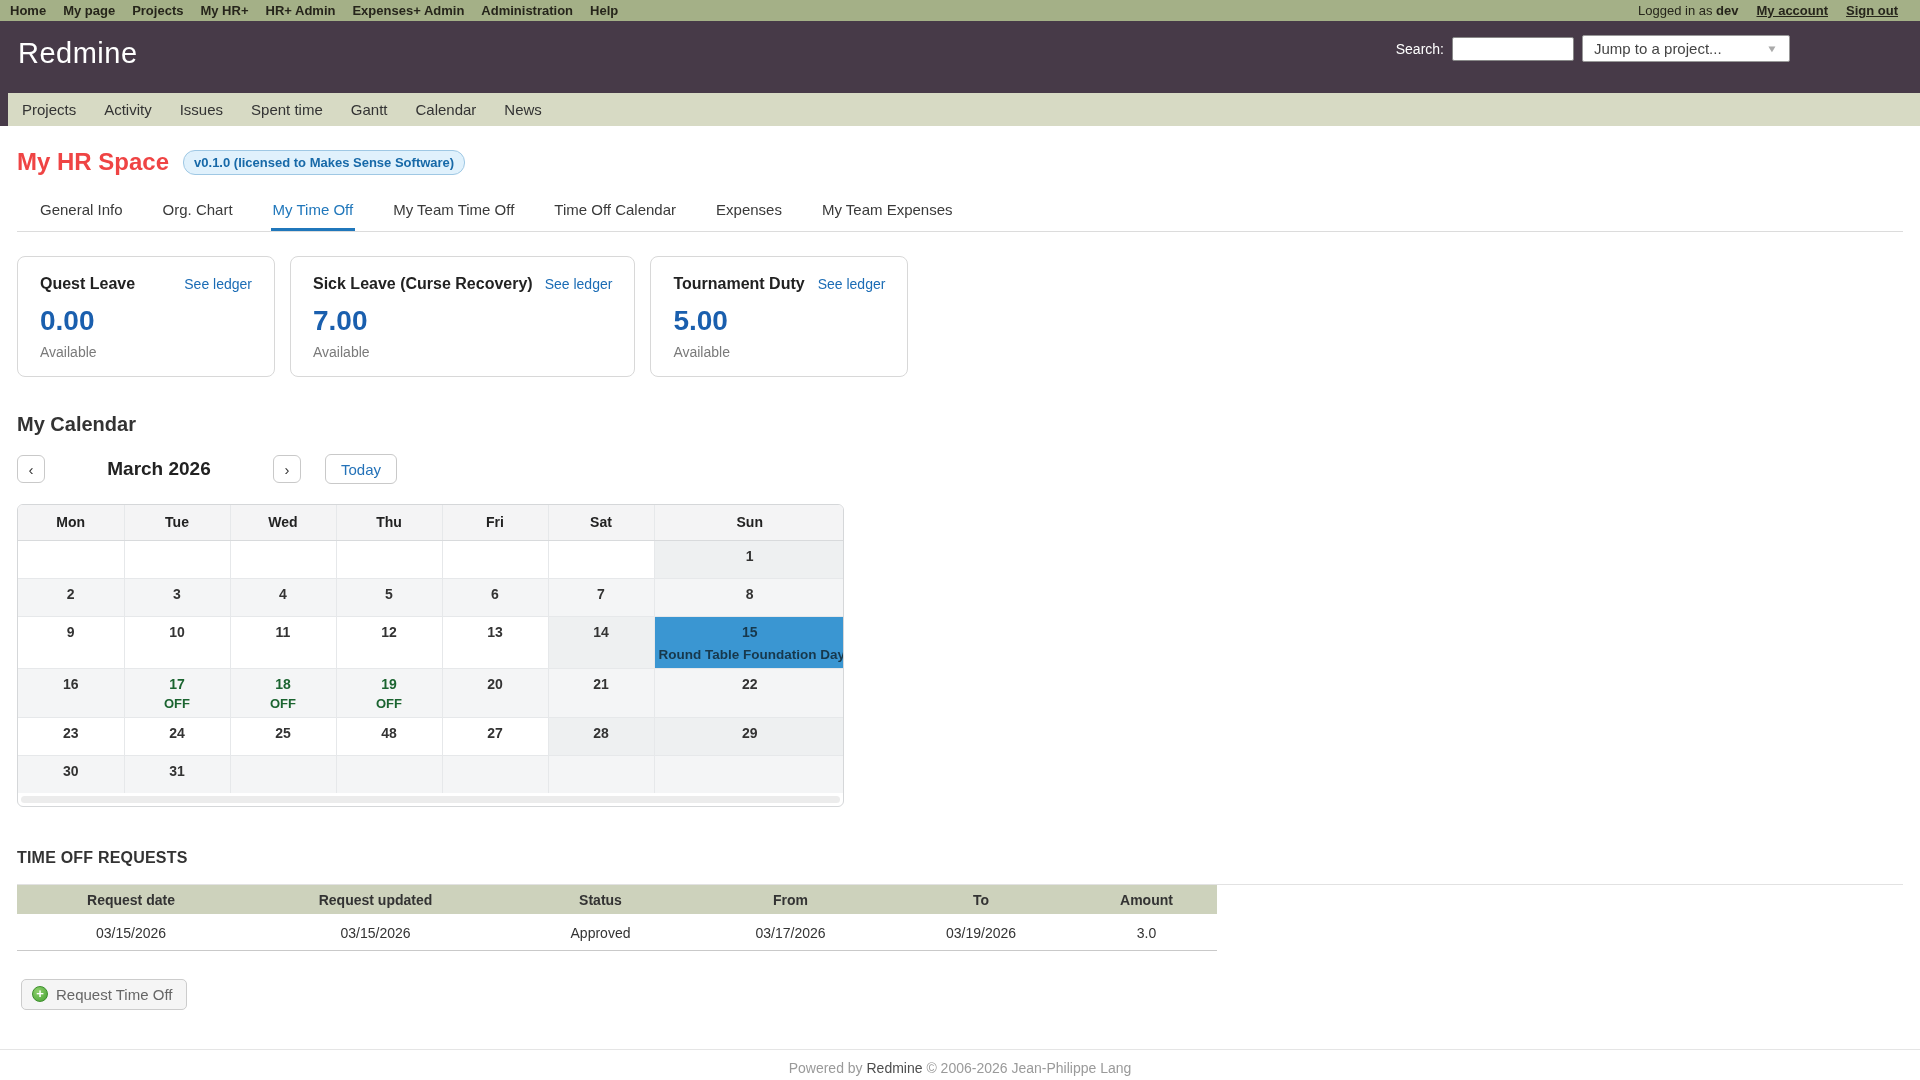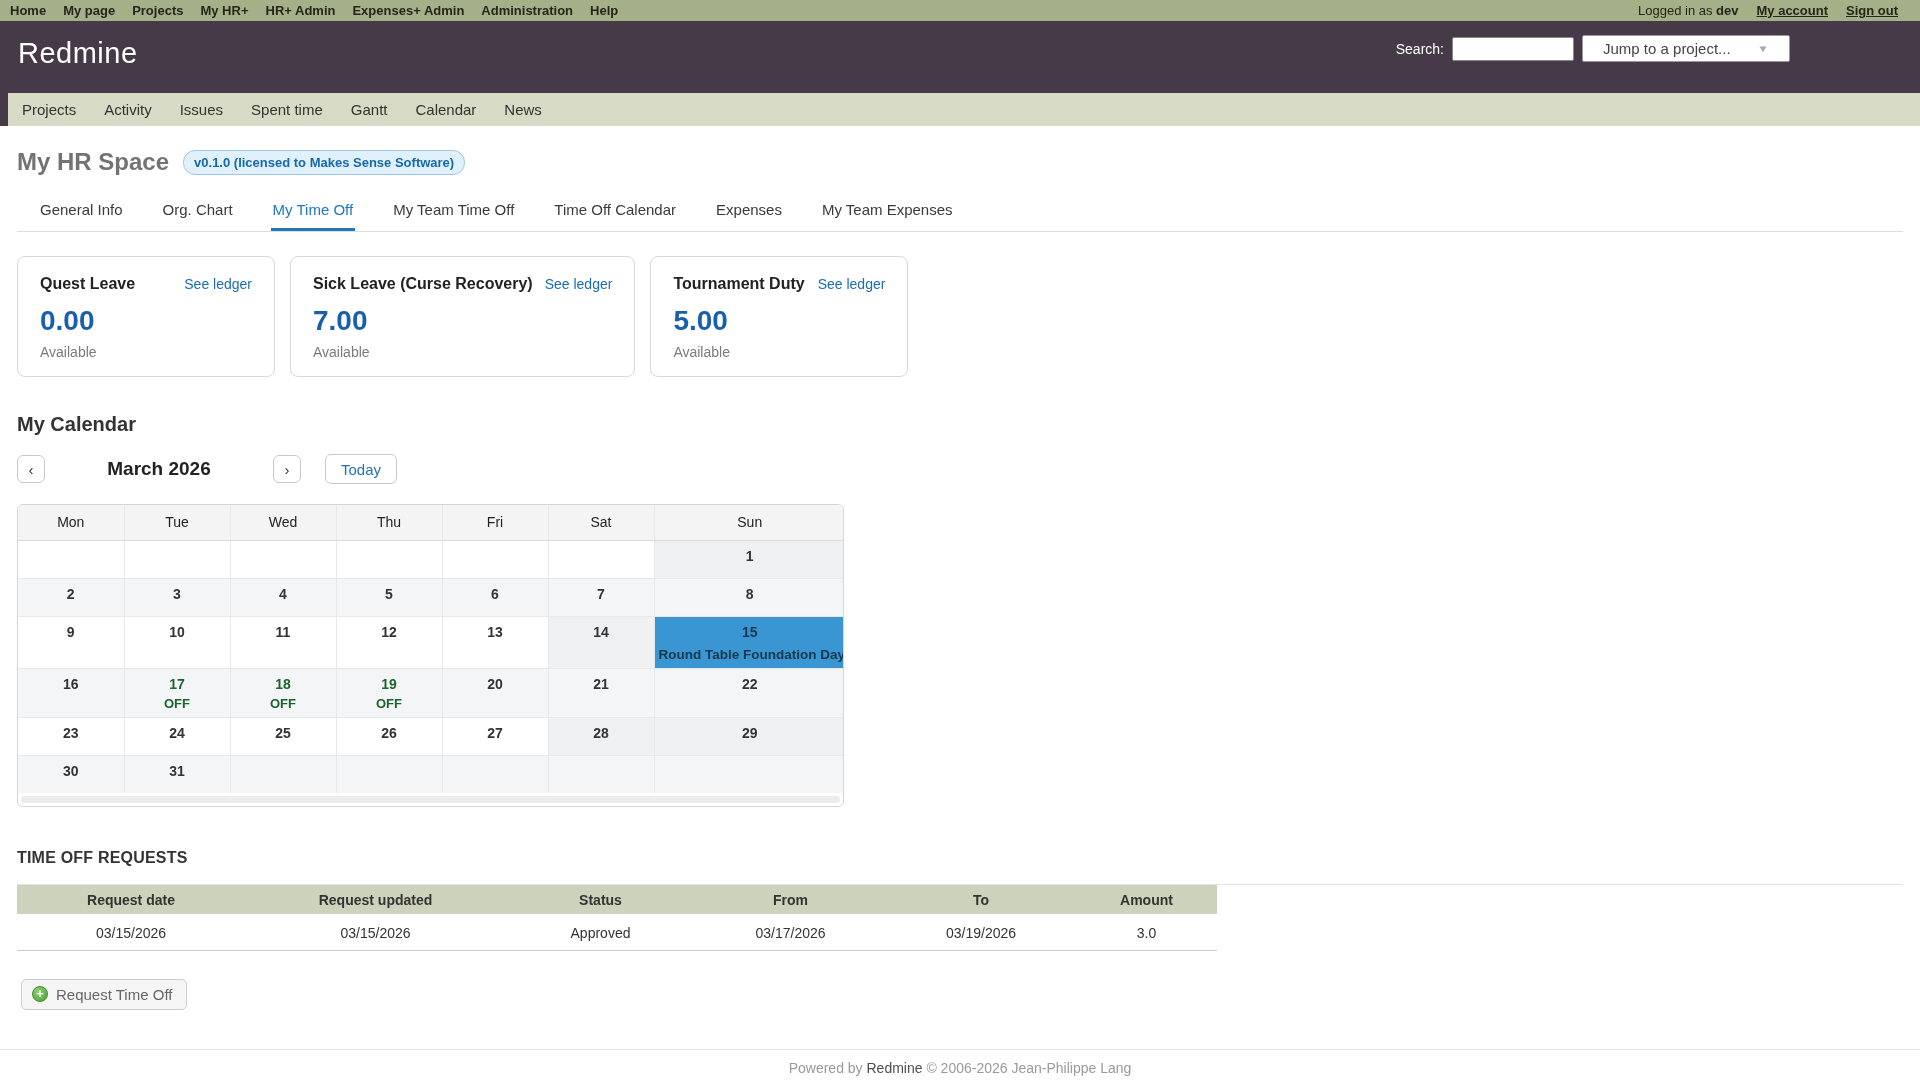--- a/index.html
+++ b/index.html
@@ -14,31 +14,31 @@
   .topbar-right .loggedin { color:#26251b; font-weight:normal; }
   .topbar-right .loggedin b { font-weight:bold; }
   .topbar-right a { color:#26251b; font-weight:bold;text-decoration:underline; }
 
   
   .header { height:72px; background:var(--header-bg,#473a48); position:relative; }
   .header h1 { color:#fff; font-size:29px; font-weight:normal; position:absolute; left:18px; top:16px; letter-spacing:0.5px; }
   .header-right { position:absolute; right:130px; top:14px; display:flex; align-items:center; gap:8px; }
   .header-right label { color:#fff; font-size:14px; }
   .search-input { width:122px; height:24px; border:1px solid #888; background:#fff; border-radius:2px; outline:none; padding:0 4px; font-size:13px; }
-  .jump-select { width:208px; height:27px; background:#fff; border:1px solid #999; border-radius:2px; display:flex; align-items:center; justify-content:space-between; padding:0 20px; color:#444; font-size:15px; cursor:pointer; }
+  .jump-select { width:208px; height:27px; background:#fff; border:1px solid #999; border-radius:2px; display:flex; align-items:center; justify-content:space-between; padding:0 11px; color:#444; font-size:15px; cursor:pointer; }
   .jump-select .chev { color:#aaa; font-size:12px; transform:scaleY(0.8); }
 
   
   .mainmenu { height:33px; background:var(--mainmenu-bg,#d7dac4); border-left:8px solid #473a48; display:flex; align-items:center; gap:0; }
   .mainmenu a { color:#333; font-size:15px; padding:0 14px; }
 
   
   .content { padding:0 17px; }
   .page-title-row { margin-top:22px; display:flex; align-items:center; gap:14px; }
-  .page-title-row h2 { font-size:24px; font-weight:bold; color:#737373;text-align:center; }
+  .page-title-row h2 { font-size:24px; font-weight:bold; color:#ef4444;text-align:center; }
   .version-badge { background:#e0f1fc; border:1px solid #9fc8e4; color:#1769a8; font-size:13px; font-weight:bold; padding:4px 10px; border-radius:12px; }
 
   
   .tabs { margin-top:16px; padding-left:21px; border-bottom:1px solid #dcdcdc; display:flex; gap:36px; width:1886px; }
   .tab { font-size:15px; color:#3a3a3a; padding:9px 2px 10px 2px; border-bottom:3px solid transparent; cursor:pointer; }
   .tab.active { color:var(--tab-blue,#2077bb); border-bottom-color:var(--tab-blue,#2077bb); }
 
   
   .cards { display:flex; gap:15px; margin-top:24px; }
   .card { border:1px solid #d8d8d8; border-radius:8px; padding:18px 22px 16px 22px; min-width:258px; background:#fff; }
@@ -49,21 +49,21 @@
   .card-caption { font-size:14px; color:#7a7a7a; margin-top:7px; }
 
   
   .cal-heading { font-size:20px; font-weight:bold; color:#333; margin-top:36px; }
   .cal-controls { display:flex; align-items:center; margin-top:18px; }
   .nav-btn { width:28px; height:28px; background:#fff; border:1px solid #c9c9c9; border-radius:6px; font-size:15px; color:#333; cursor:pointer; line-height:1; }
   .month-label { width:228px; text-align:center; font-size:19px; font-weight:bold; color:#222; }
   .today-btn { margin-left:24px; height:30px; padding:0 15px; background:#fff; border:1px solid #c9c9c9; border-radius:6px; color:#2472b8; font-size:15px; cursor:pointer; }
   .cal-wrap { margin-top:20px; width:827px; border:1px solid #d5d7d9; border-radius:6px; overflow:hidden; background:#fff; }
   table.cal { border-collapse:collapse; width:825px; table-layout:fixed; }
-  table.cal th { background:#f4f4f5; font-size:14px; font-weight:normal; color:#222; height:35px; border-bottom:1px solid #d8dadc; border-right:1px solid #e6e8ea; }
+  table.cal th { background:#f4f4f5; font-size:14px; font-weight:bold; color:#222; height:35px; border-bottom:1px solid #d8dadc; border-right:1px solid #e6e8ea; }
   table.cal th:last-child, table.cal td:last-child { border-right:none; }
   table.cal td { height:38px; border-right:1px solid #e6e8ea; border-bottom:1px solid #e6e8ea; text-align:center; vertical-align:top; padding:7px 4px 6px 4px; background:#fff; }
   table.cal tr:last-child td { border-bottom:none; }
   table.cal tr.striped td { background:#f4f5f6; }
   table.cal td.weekend { background:#eef0f1; }
   table.cal .daynum { font-size:14px; font-weight:600; color:#333; }
   table.cal td.holiday { background:var(--holiday-blue,#3a96d2); }
   table.cal td.holiday .daynum { color:#17384c; }
   table.cal td.holiday .evt { color:#17384c; font-weight:bold; font-size:13.5px; margin-top:7px; white-space:nowrap; }
   table.cal td.off { background:var(--off-green,#c9e5c8); }
@@ -290,21 +290,21 @@
             <td>
               <div class="daynum">23</div>
             </td>
             <td>
               <div class="daynum">24</div>
             </td>
             <td>
               <div class="daynum">25</div>
             </td>
             <td>
-              <div class="daynum">26</div>
+              <div class="daynum">48</div>
             </td>
             <td>
               <div class="daynum">27</div>
             </td>
             <td class="weekend">
               <div class="daynum">28</div>
             </td>
             <td class="weekend">
               <div class="daynum">29</div>
             </td>

